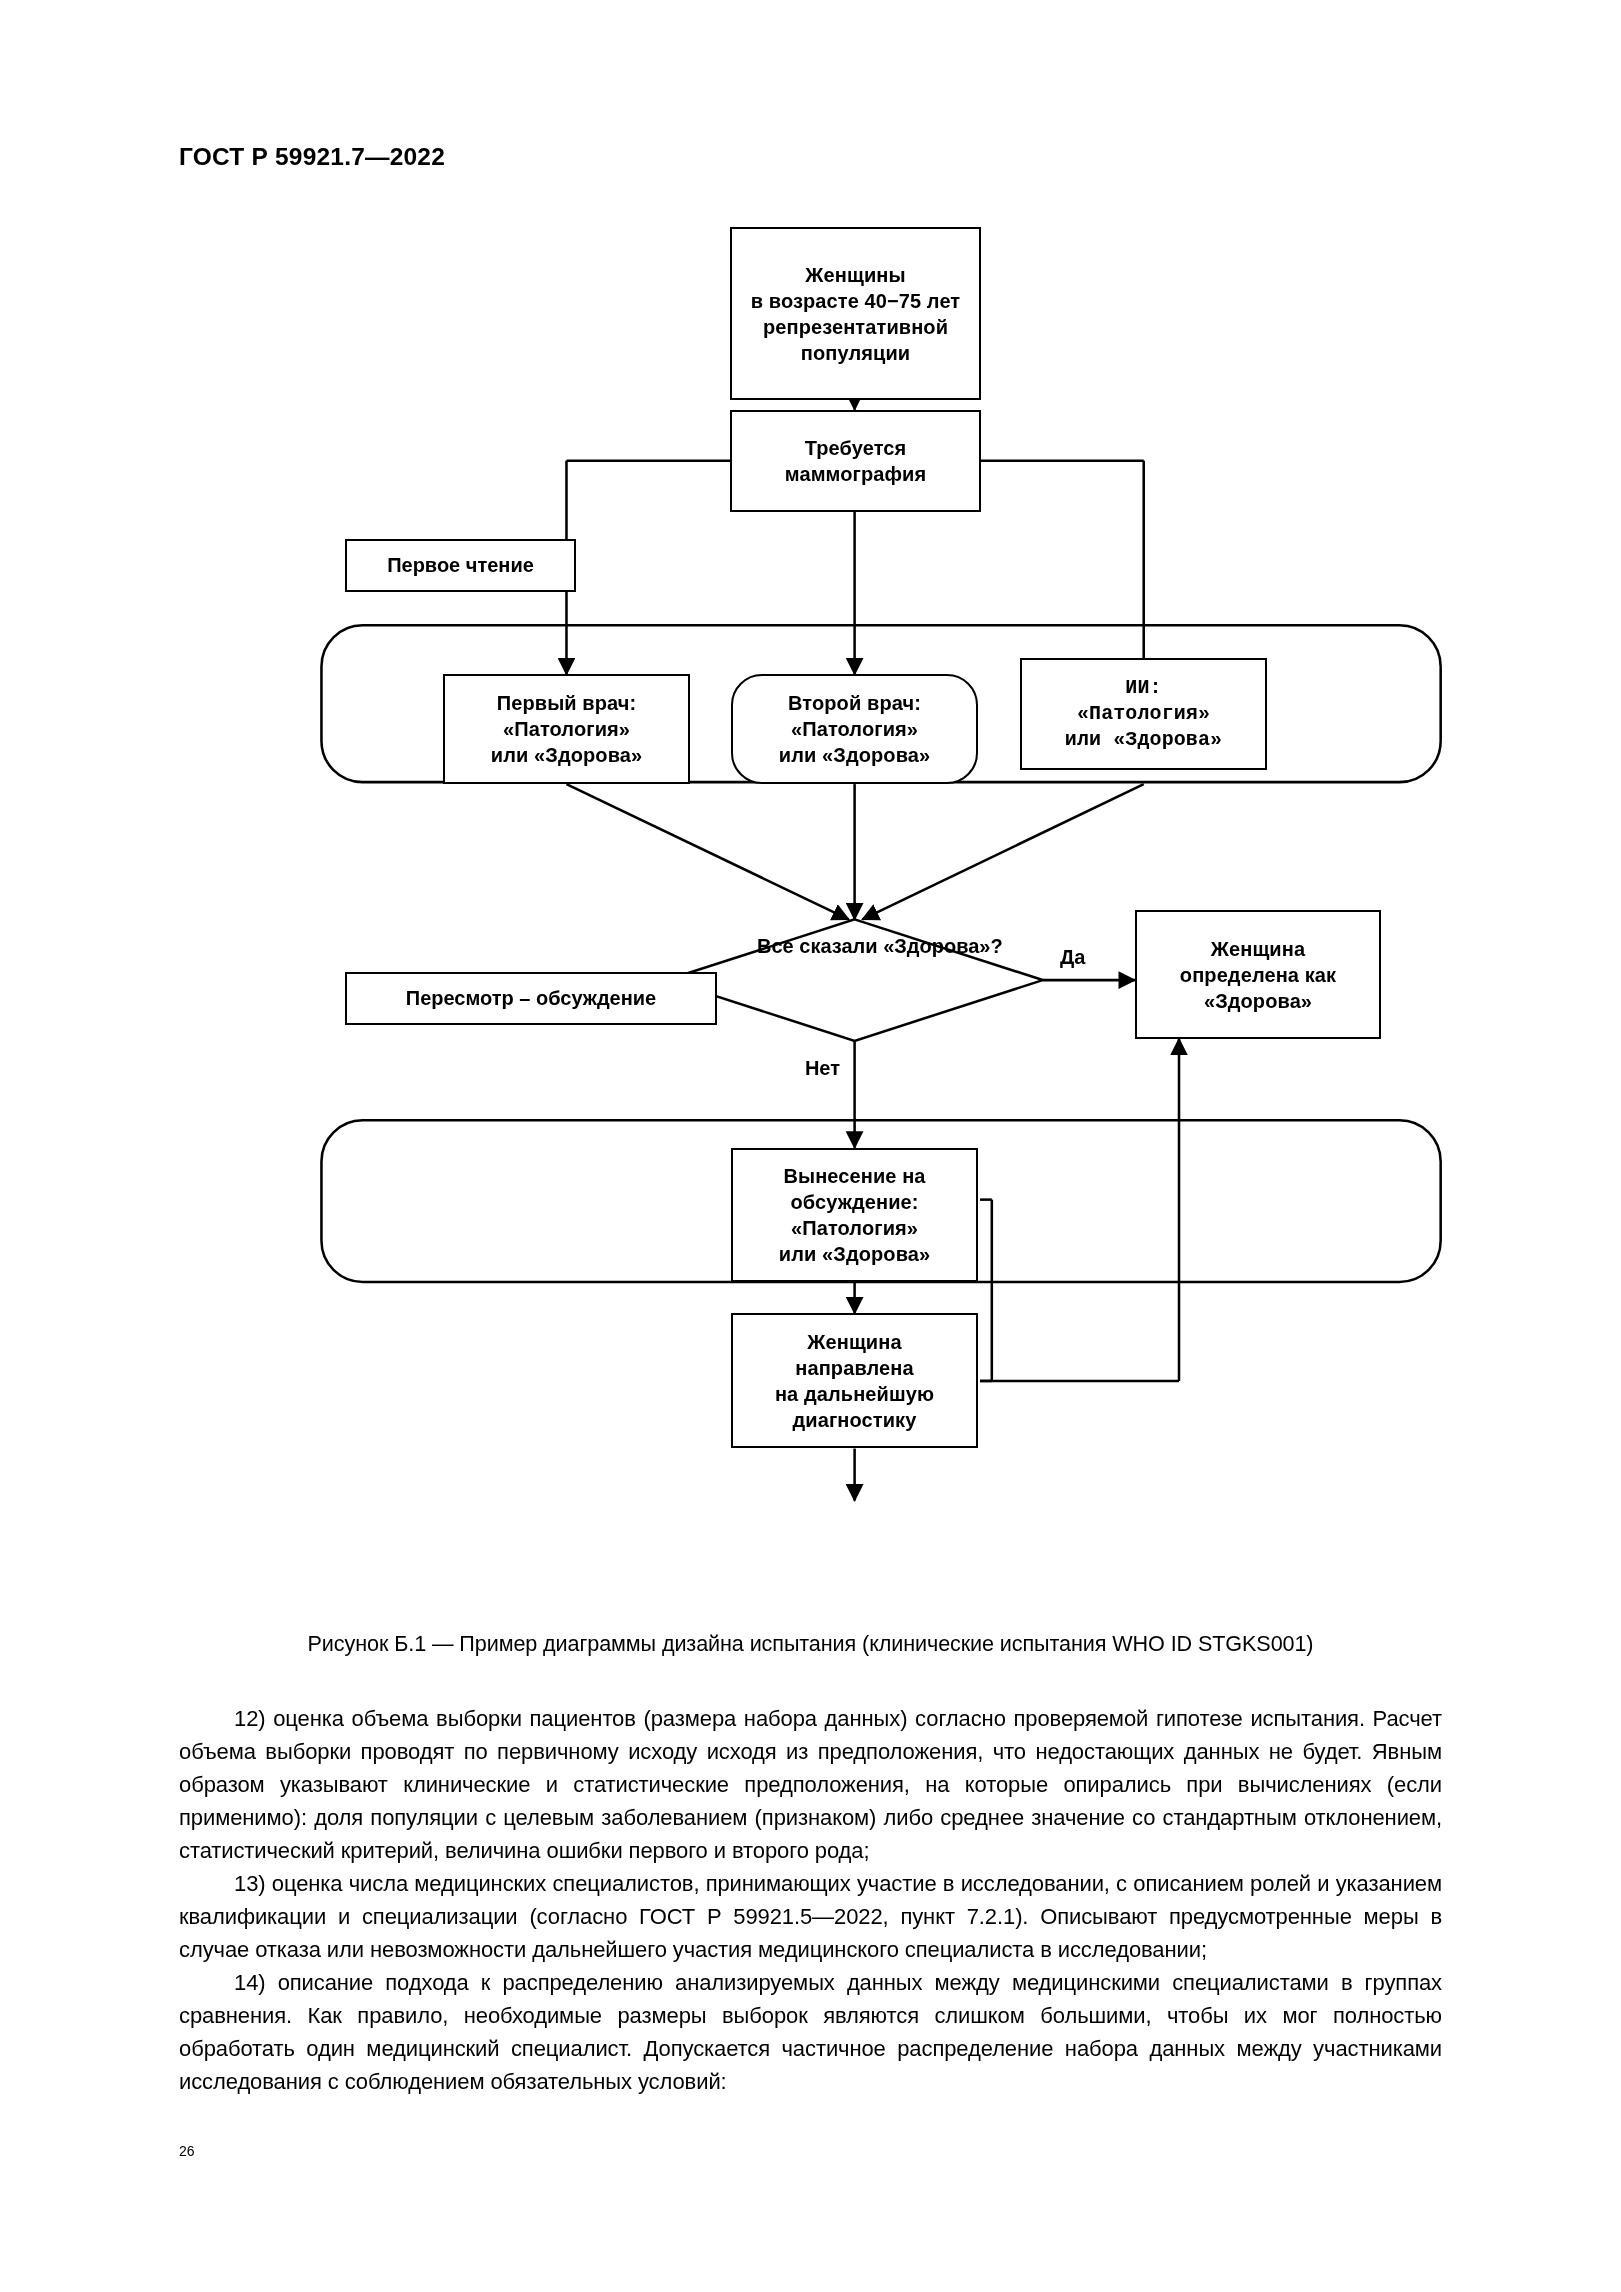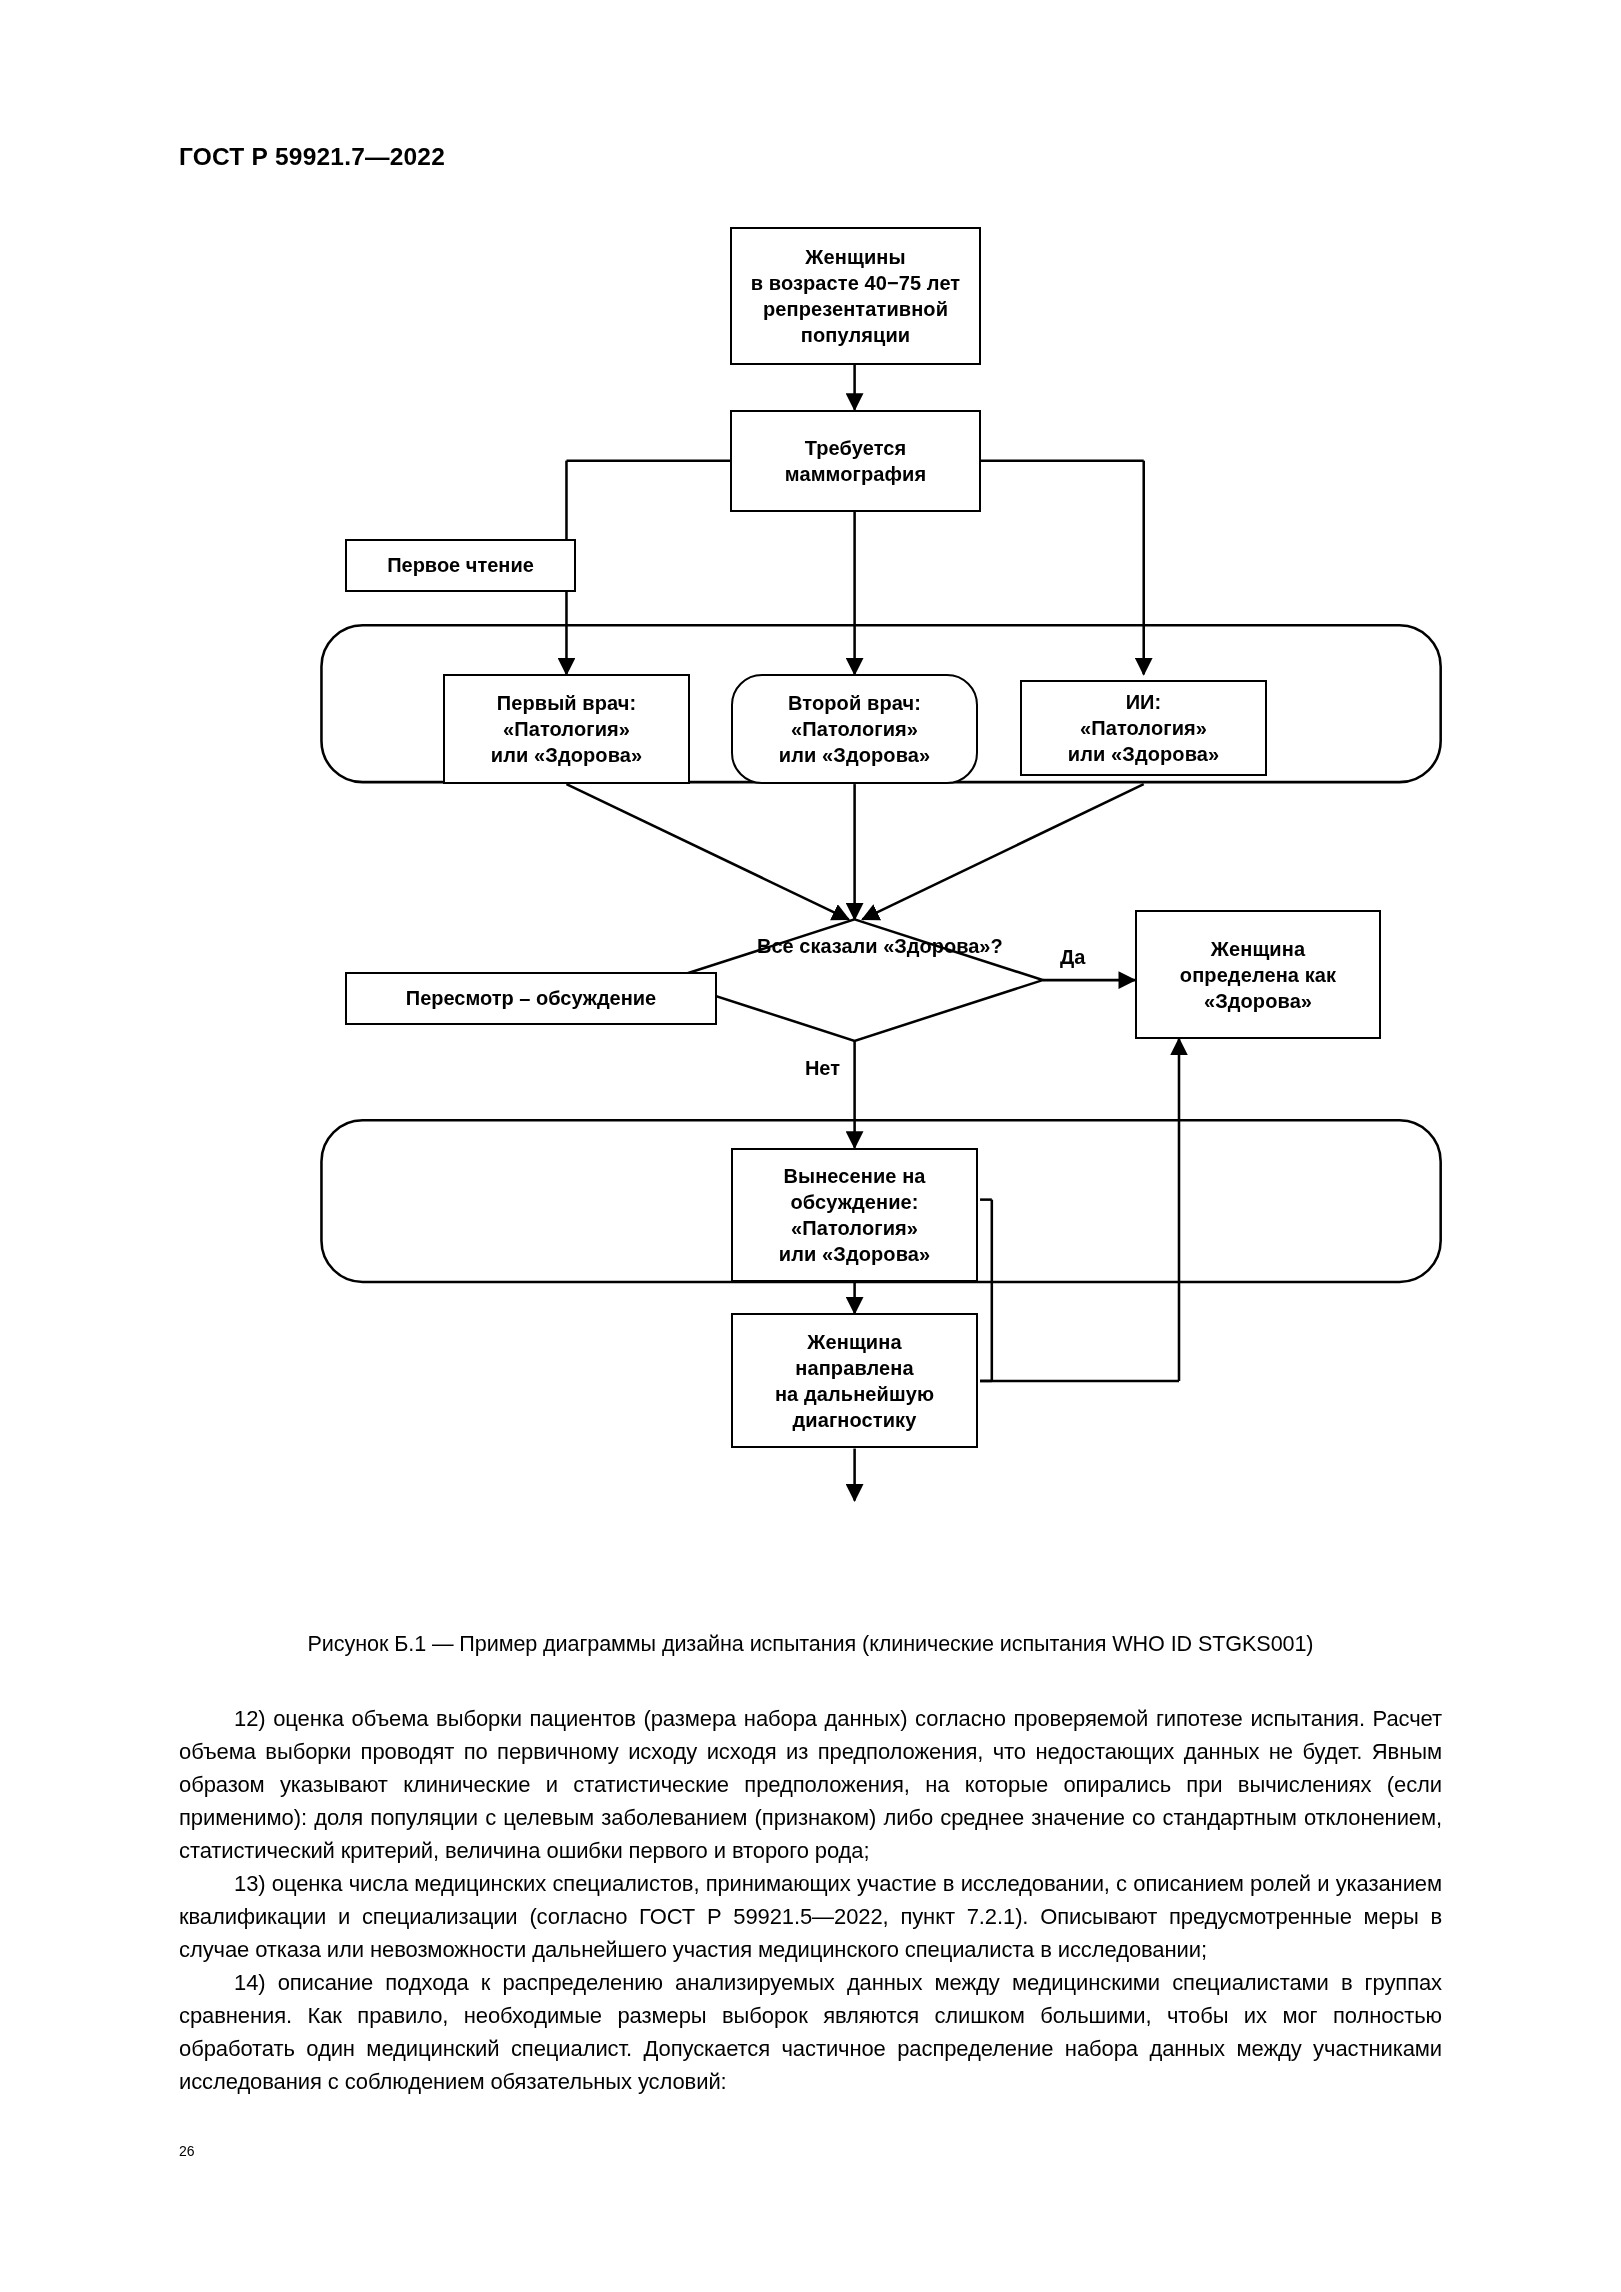--- a/index.html
+++ b/index.html
@@ -183,21 +183,21 @@
         <line x1="1012" y1="1224" x2="1012" y2="1409"></line>
         <line x1="1012" y1="1409" x2="1000" y2="1409"></line>
 
         <line x1="1000" y1="1409" x2="1203" y2="1409"></line>
         <line x1="1203" y1="1409" x2="1203" y2="1060" marker-end="url(#arw)"></line>
 
         <line x1="872" y1="1478" x2="872" y2="1531" marker-end="url(#arw)"></line>
       </g>
     </svg>
 
-    <div class="node" style="left:730px; top:227px; width:251px; height:138px;">
+    <div class="node" style="left:730px; top:227px; width:251px; height:173px;">
       <span class="ln">Женщины</span>
       <span class="ln">в возрасте 40−75 лет</span>
       <span class="ln">репрезентативной</span>
       <span class="ln">популяции</span>
     </div>
 
     <div class="node" style="left:730px; top:410px; width:251px; height:102px;">
       <span class="ln">Требуется</span>
       <span class="ln">маммография</span>
     </div>
@@ -209,21 +209,21 @@
       <span class="ln">«Патология»</span>
       <span class="ln">или «Здорова»</span>
     </div>
 
     <div class="node" style="left:731px; top:674px; width:247px; height:110px;border-radius:31px;">
       <span class="ln">Второй врач:</span>
       <span class="ln">«Патология»</span>
       <span class="ln">или «Здорова»</span>
     </div>
 
-    <div class="node" style="left:1020px; top:680px; width:247px; height:96px;">
+    <div class="node" style="left:1020px; top:658px; width:247px; height:112px;font-family:Liberation Mono, monospace;">
       <span class="ln">ИИ:</span>
       <span class="ln">«Патология»</span>
       <span class="ln">или «Здорова»</span>
     </div>
 
     <div class="diamond-text" style="left:757px; top:933px; width:196px;">
       <span class="ln">Все</span>
       <span class="ln">сказали</span>
       <span class="ln">«Здорова»?</span>
     </div>

